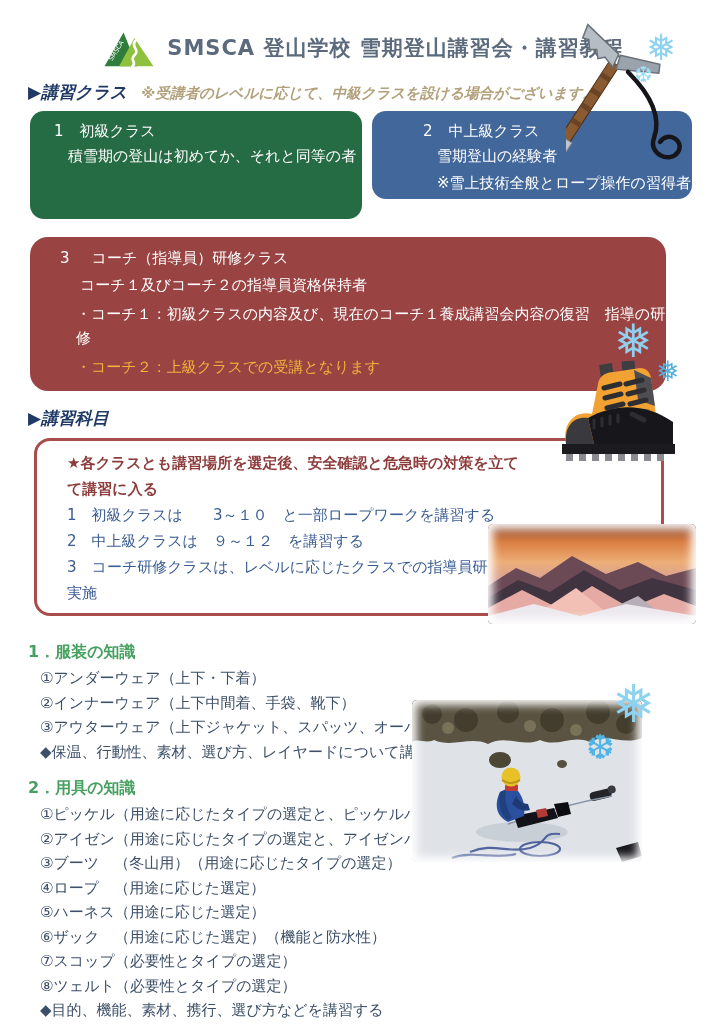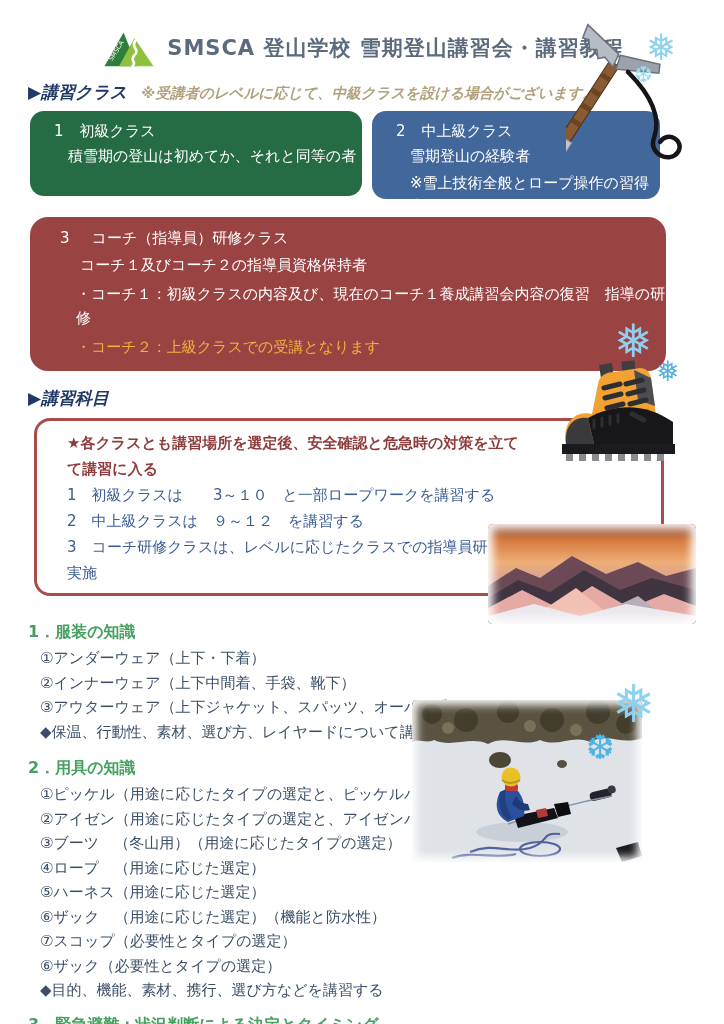--- a/index.html
+++ b/index.html
@@ -8,22 +8,22 @@
   
   .header{display:flex;justify-content:center;align-items:center;gap:9px;padding-top:28px;}
   .title{font-size:21px;font-weight:bold;color:#5b6b7d;letter-spacing:1px;}
   
   .label-row{margin:13px 0 0 28px;display:flex;align-items:baseline;font-style:italic;}
   .sec-label{font-size:17px;font-weight:bold;color:#1f3a66;}
   .sec-note{font-size:14.5px;font-weight:bold;color:#b2a17c;margin-left:14px;}
   
   .row{display:flex;gap:10px;margin:7px 0 0 30px;}
   .cbox{border-radius:14px;color:#fff;font-size:15px;padding-top:11px;box-sizing:border-box;}
-  .cbox-green{background:#256b43;width:332px;height:85px;}
-  .cbox-blue{background:#42679b;width:288px;height:88px;}
+  .cbox-green{background:#256b43;width:332px;height:108px;}
+  .cbox-blue{background:#42679b;width:320px;height:88px;padding-left:27px;}
   .cbox-maroon{background:#9a4343;width:636px;margin:18px 0 0 30px;border-radius:18px;
                padding:12px 0 12px 0;}
   .cbox .t{padding-left:24px;}
   .cbox .t .num{margin-right:16px;}
   .cbox .l{padding-left:38px;margin-top:4px;line-height:23px;}
   .cbox-maroon .t{padding-left:30px;}
   .cbox-maroon .t .num{margin-right:22px;}
   .cbox-maroon .l{padding-left:50px;margin-top:5px;line-height:24px;}
   .cbox-maroon .l.bullet{padding-left:46px;}
   .yellow{color:#f0b43c;}
@@ -111,21 +111,21 @@
 
   <div class="topic mt2">
     <div class="th">2．用具の知識</div>
     <div class="ti">①ピッケル（用途に応じたタイプの選定と、ピッケルバンドについて）</div>
     <div class="ti">②アイゼン（用途に応じたタイプの選定と、アイゼンバンド及びメンテナンスについて）</div>
     <div class="ti">③ブーツ　（冬山用）（用途に応じたタイプの選定）</div>
     <div class="ti">④ロープ　（用途に応じた選定）</div>
     <div class="ti">⑤ハーネス（用途に応じた選定）</div>
     <div class="ti">⑥ザック　（用途に応じた選定）（機能と防水性）</div>
     <div class="ti">⑦スコップ（必要性とタイプの選定）</div>
-    <div class="ti">⑥ザック（必要性とタイプの選定）</div>
+    <div class="ti">⑧ツェルト（必要性とタイプの選定）</div>
     <div class="ti">◆目的、機能、素材、携行、選び方などを講習する</div>
   </div>
 
   <div class="topic mt3">
     <div class="th">3．緊急避難：状況判断による決定とタイミング</div>
 
   </div>
 
   <div class="abs" style="left:566px;top:20px;">
     <svg width="150" height="170" viewBox="0 0 150 170">

